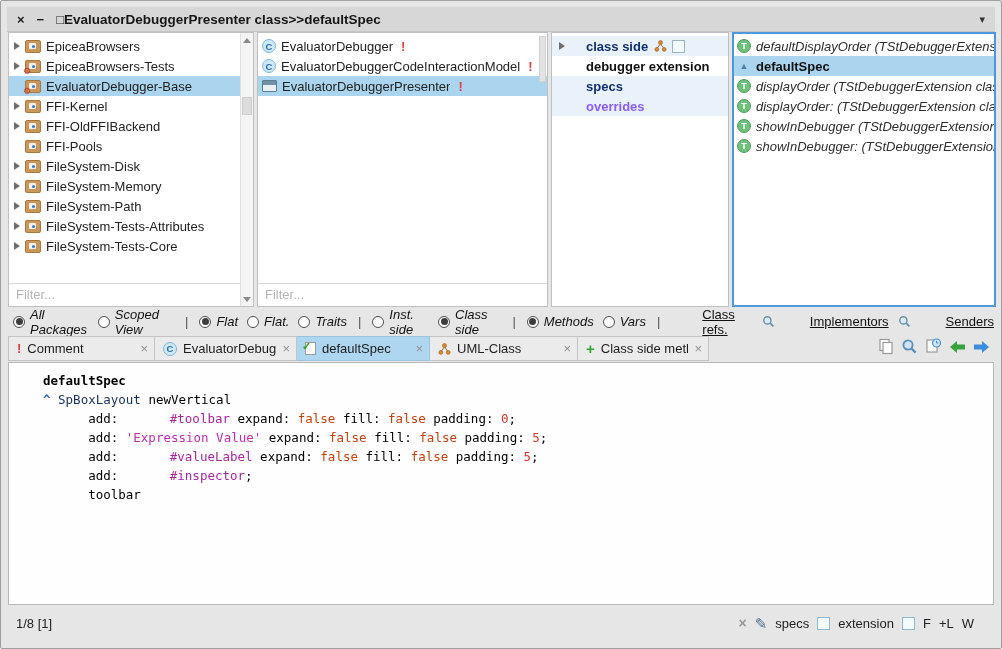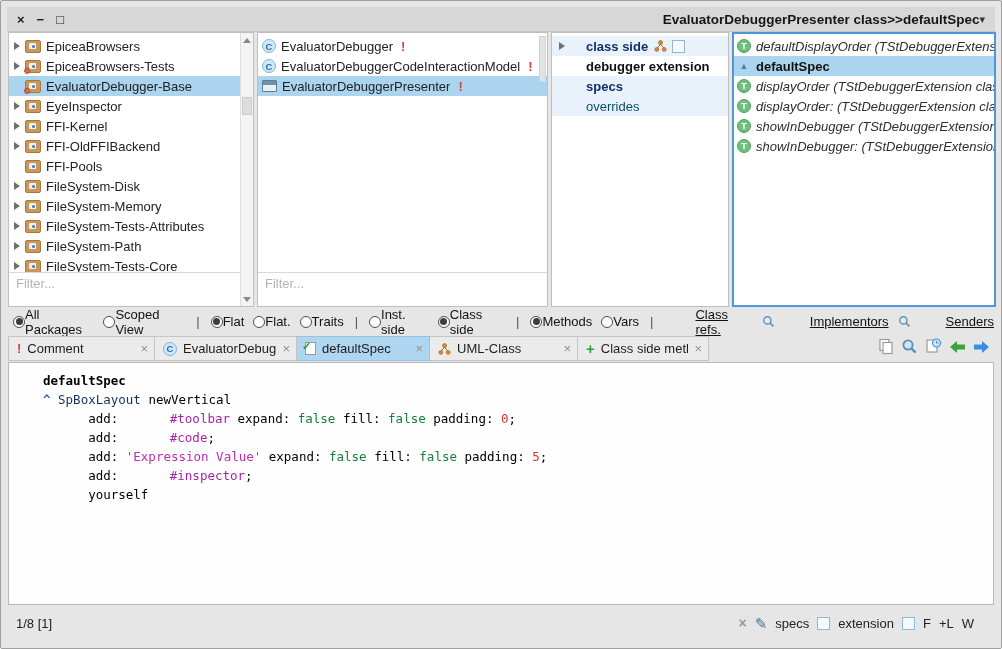--- a/index.html
+++ b/index.html
@@ -3,21 +3,21 @@
 <meta charset="utf-8">
 <style>
   html,body{margin:0;padding:0;width:1002px;height:649px;overflow:hidden;
     font-family:"Liberation Sans",sans-serif;-webkit-font-smoothing:antialiased;}
   .win{position:absolute;inset:0;background:#e6e6e6;border:1px solid #9f9f9f;border-radius:2px;}
   
   .titlebar{position:absolute;left:6px;top:6px;right:6px;height:24px;background:#d7d7d7;
     border-bottom:1px solid #c6c6c6;display:flex;align-items:center;}
   .winctl{display:flex;gap:12px;margin-left:10px;font-size:13px;color:#1c1c1c;font-weight:bold;}
   .winctl span{cursor:default;line-height:1;}
-  .title-text{flex:1;text-align:right;font-weight:bold;font-size:13.5px;color:#161616;}
+  .title-text{flex:1;text-align:left;font-weight:bold;font-size:13.5px;color:#161616;}
   .menu-arrow{margin-right:10px;font-size:11px;color:#333;}
   
   .pane{position:absolute;top:31px;height:275px;background:#fff;border:1px solid #bfbfbf;box-sizing:border-box;overflow:hidden;}
   .pane.focused{border:2px solid #4f97dd;}
   .list{position:absolute;left:0;right:0;top:0;bottom:22px;overflow:hidden;padding-top:3px;}
   .row{height:20px;display:flex;align-items:center;font-size:13px;color:#222;white-space:nowrap;}
   .row.sel{background:#abd4ee;}
   .arrow{width:16px;display:inline-flex;justify-content:center;flex:none;}
   .arrow i{width:0;height:0;border-left:6px solid #6e6e6e;border-top:4px solid transparent;border-bottom:4px solid transparent;}
   .arrow.hidden i{visibility:hidden;}
@@ -30,51 +30,51 @@
   .pkg-icon .gear{position:absolute;left:-3px;bottom:-4px;font-size:9px;color:#c43c2e;line-height:1;}
   
   .cls-icon{width:14px;height:14px;flex:none;margin:0 5px 0 4px;border-radius:50%;background:#cfe8f7;
     border:1px solid #7db6dd;box-sizing:border-box;display:inline-flex;align-items:center;justify-content:center;
     font-size:9.5px;font-weight:bold;color:#2e6da4;}
   .pres-icon{width:15px;height:12px;flex:none;margin:0 5px 0 4px;border:1px solid #5a7c94;background:#e9eff3;
     box-sizing:border-box;border-radius:1px;position:relative;}
   .pres-icon:before{content:"";position:absolute;left:0;top:0;right:0;height:4px;background:#7291a6;}
   .excl{color:#e03e3e;font-weight:bold;margin-left:8px;font-size:13px;}
   
-  .filter{position:absolute;left:0;right:0;bottom:12px;height:22px;border:0;border-top:1px solid #d8d8d8;
+  .filter{position:absolute;left:0;right:0;bottom:1px;height:22px;border:0;border-top:1px solid #d8d8d8;
     padding:0 0 0 7px;font-size:13px;color:#555;background:#fff;outline:none;box-sizing:border-box;
     font-family:"Liberation Sans",sans-serif;}
   .filter::placeholder{color:#b4b4b4;}
   
   .vscroll{position:absolute;right:0;top:0;bottom:0;width:13px;background:#f4f4f4;border-left:1px solid #e0e0e0;box-sizing:border-box;}
   .vscroll .up,.vscroll .dn{position:absolute;left:0;right:0;height:14px;display:flex;align-items:center;justify-content:center;}
   .vscroll .up{top:0;} .vscroll .dn{bottom:0;}
   .vscroll .up i{width:0;height:0;border-bottom:5px solid #8a8a8a;border-left:4px solid transparent;border-right:4px solid transparent;}
   .vscroll .dn i{width:0;height:0;border-top:5px solid #8a8a8a;border-left:4px solid transparent;border-right:4px solid transparent;}
   .vscroll .thumb{position:absolute;left:1px;right:1px;top:64px;height:18px;background:#dcdcdc;border:1px solid #cdcdcd;box-sizing:border-box;}
   .mini-thumb{position:absolute;right:1px;top:3px;width:7px;height:46px;background:#e3e3e3;border:1px solid #d2d2d2;box-sizing:border-box;}
   
   .proto-row{padding-left:2px;}
   .proto-row.tint{background:#e9f2fb;}
   .proto-indent{width:16px;flex:none;}
   .pr-navy{color:#11306e;font-weight:bold;}
   .pr-black{color:#111;font-weight:bold;}
-  .pr-blue{color:#0c4a6e;font-weight:normal;}
+  .pr-blue{color:#8b5cf6;font-weight:bold;}
   .uml-ic{margin-left:6px;flex:none;display:inline-flex;}
   .proto-check{width:13px;height:13px;border:1px solid #9ab4c4;background:#f4fbff;margin-left:5px;flex:none;box-sizing:border-box;}
   
   .t-icon{width:14px;height:14px;flex:none;margin:0 5px 0 3px;border-radius:50%;background:#6fc07c;border:1px solid #4f9e5e;
     box-sizing:border-box;display:inline-flex;align-items:center;justify-content:center;font-size:9px;font-weight:bold;color:#fff;}
   .up-icon{width:14px;flex:none;margin:0 5px 0 3px;text-align:center;color:#4d7fa3;font-size:9px;}
   .meth-italic{font-style:italic;color:#2e2e2e;}
   .meth-sel{font-weight:bold;color:#111;}
   
   .radiobar{position:absolute;left:7px;right:7px;top:307px;height:27px;display:flex;align-items:center;
     font-size:13px;color:#111;font-weight:500;gap:9px;padding-left:5px;}
-  .radio-item{display:inline-flex;align-items:center;cursor:default;}
+  .radio-item{display:inline-flex;align-items:center;gap:5px;cursor:default;font-style:italic;}
   .rdot{width:12px;height:12px;border-radius:50%;border:1px solid #4e4e4e;background:#fff;box-sizing:border-box;position:relative;flex:none;}
   .rdot.on{background:#fff;}
   .rdot.on:after{content:"";position:absolute;left:1.5px;top:1.5px;width:7px;height:7px;border-radius:50%;background:#3d3d3d;}
   .rsep{color:#555;padding:0 2px;}
   .qlink{text-decoration:underline;color:#111;display:inline-flex;align-items:center;gap:4px;margin-left:31px;}
   .maglink{display:inline-flex;align-items:center;gap:4px;}
   
   .tabbar{position:absolute;left:7px;right:7px;top:334px;height:26px;display:flex;align-items:flex-end;}
   .tab{height:25px;display:flex;align-items:center;background:#ebebeb;border:1px solid #c4c4c4;border-left-width:0;
     box-sizing:border-box;font-size:13px;color:#1d1d1d;padding:0 6px 0 8px;}
@@ -90,21 +90,21 @@
   
   .code-box{position:absolute;left:7px;right:7px;top:361px;height:243px;background:#fefefe;
     border:1px solid #b8b8b8;box-sizing:border-box;padding:8px 10px 0 34px;overflow:hidden;}
   .code-line{white-space:pre;font-family:"DejaVu Sans Mono",monospace;font-size:12.5px;line-height:19px;color:#000;}
   .tok-bold{font-weight:bold;color:#000;}
   .tok-plain{color:#000;}
   .tok-caret{color:#2962cc;font-weight:bold;}
   .tok-cls{color:#16325c;text-align:right;}
   .tok-sym{color:#a726a0;margin-left:44px;}
   .tok-str{color:#bf2caf;}
-  .tok-bool{color:#15803d;}
+  .tok-bool{color:#c2410c;}
   .tok-num{color:#d4342a;}
   
   .statusbar{position:absolute;left:7px;right:7px;top:605px;height:34px;display:flex;align-items:center;
     font-size:13px;color:#222;}
   .status-left{margin-left:8px;}
   .status-right{margin-left:auto;margin-right:20px;display:flex;align-items:center;gap:8px;}
   .st-x{color:#979797;font-size:14px;font-weight:bold;}
   .pencil{color:#4f6f8f;font-size:15px;line-height:1;}
   .st-check{width:13px;height:13px;border:1px solid #8fb9d0;background:#f2fafd;box-sizing:border-box;}
   .st-flag{font-weight:500;}
@@ -150,27 +150,20 @@
           <span class="pkg-icon">
             <span class="gear">⚙</span>
           </span>
           <span class="lbl">EvaluatorDebugger-Base</span>
         </div>
       <div class="row">
           <span class="arrow">
             <i></i>
           </span>
           <span class="pkg-icon"></span>
-          <span class="lbl">EyeInspector</span>
-        </div>
-      <div class="row">
-          <span class="arrow">
-            <i></i>
-          </span>
-          <span class="pkg-icon"></span>
           <span class="lbl">FFI-Kernel</span>
         </div>
       <div class="row">
           <span class="arrow">
             <i></i>
           </span>
           <span class="pkg-icon"></span>
           <span class="lbl">FFI-OldFFIBackend</span>
         </div>
       <div class="row">
@@ -192,28 +185,28 @@
             <i></i>
           </span>
           <span class="pkg-icon"></span>
           <span class="lbl">FileSystem-Memory</span>
         </div>
       <div class="row">
           <span class="arrow">
             <i></i>
           </span>
           <span class="pkg-icon"></span>
+          <span class="lbl">FileSystem-Path</span>
+        </div>
+      <div class="row">
+          <span class="arrow">
+            <i></i>
+          </span>
+          <span class="pkg-icon"></span>
           <span class="lbl">FileSystem-Tests-Attributes</span>
-        </div>
-      <div class="row">
-          <span class="arrow">
-            <i></i>
-          </span>
-          <span class="pkg-icon"></span>
-          <span class="lbl">FileSystem-Path</span>
         </div>
       <div class="row">
           <span class="arrow">
             <i></i>
           </span>
           <span class="pkg-icon"></span>
           <span class="lbl">FileSystem-Tests-Core</span>
         </div>
     </div>
     <input class="filter" style="right: 13px; width: auto;" placeholder="Filter...">
@@ -448,24 +441,24 @@
           </svg>
         </span>
     </div>
   </div>
 
   <div class="code-box">
     <div>
         <div class="code-line"><span class="tok-bold">defaultSpec</span></div>
         <div class="code-line"><span class="tok-caret">^ </span><span class="tok-cls">SpBoxLayout</span><span class="tok-plain"> newVertical</span></div>
         <div class="code-line"><span class="tok-plain">      add: </span><span class="tok-sym">#toolbar</span><span class="tok-plain"> expand: </span><span class="tok-bool">false</span><span class="tok-plain"> fill: </span><span class="tok-bool">false</span><span class="tok-plain"> padding: </span><span class="tok-num">0</span><span class="tok-plain">;</span></div>
-        <div class="code-line"><span class="tok-plain">      add: </span><span class="tok-sym">#code</span><span class="tok-plain">;</span></div>
         <div class="code-line"><span class="tok-plain">      add: </span><span class="tok-str">'Expression Value'</span><span class="tok-plain"> expand: </span><span class="tok-bool">false</span><span class="tok-plain"> fill: </span><span class="tok-bool">false</span><span class="tok-plain"> padding: </span><span class="tok-num">5</span><span class="tok-plain">;</span></div>
+        <div class="code-line"><span class="tok-plain">      add: </span><span class="tok-sym">#valueLabel</span><span class="tok-plain"> expand: </span><span class="tok-bool">false</span><span class="tok-plain"> fill: </span><span class="tok-bool">false</span><span class="tok-plain"> padding: </span><span class="tok-num">5</span><span class="tok-plain">;</span></div>
         <div class="code-line"><span class="tok-plain">      add: </span><span class="tok-sym">#inspector</span><span class="tok-plain">;</span></div>
-        <div class="code-line"><span class="tok-plain">      yourself</span></div>
+        <div class="code-line"><span class="tok-plain">      toolbar</span></div>
       </div>
   </div>
 
   <div class="statusbar">
     <span class="status-left">1/8 [1]</span>
     <span class="status-right">
       <span class="st-x">×</span>
       <span class="pencil">✎</span>
       <span>specs</span>
       <span class="st-check"></span>

